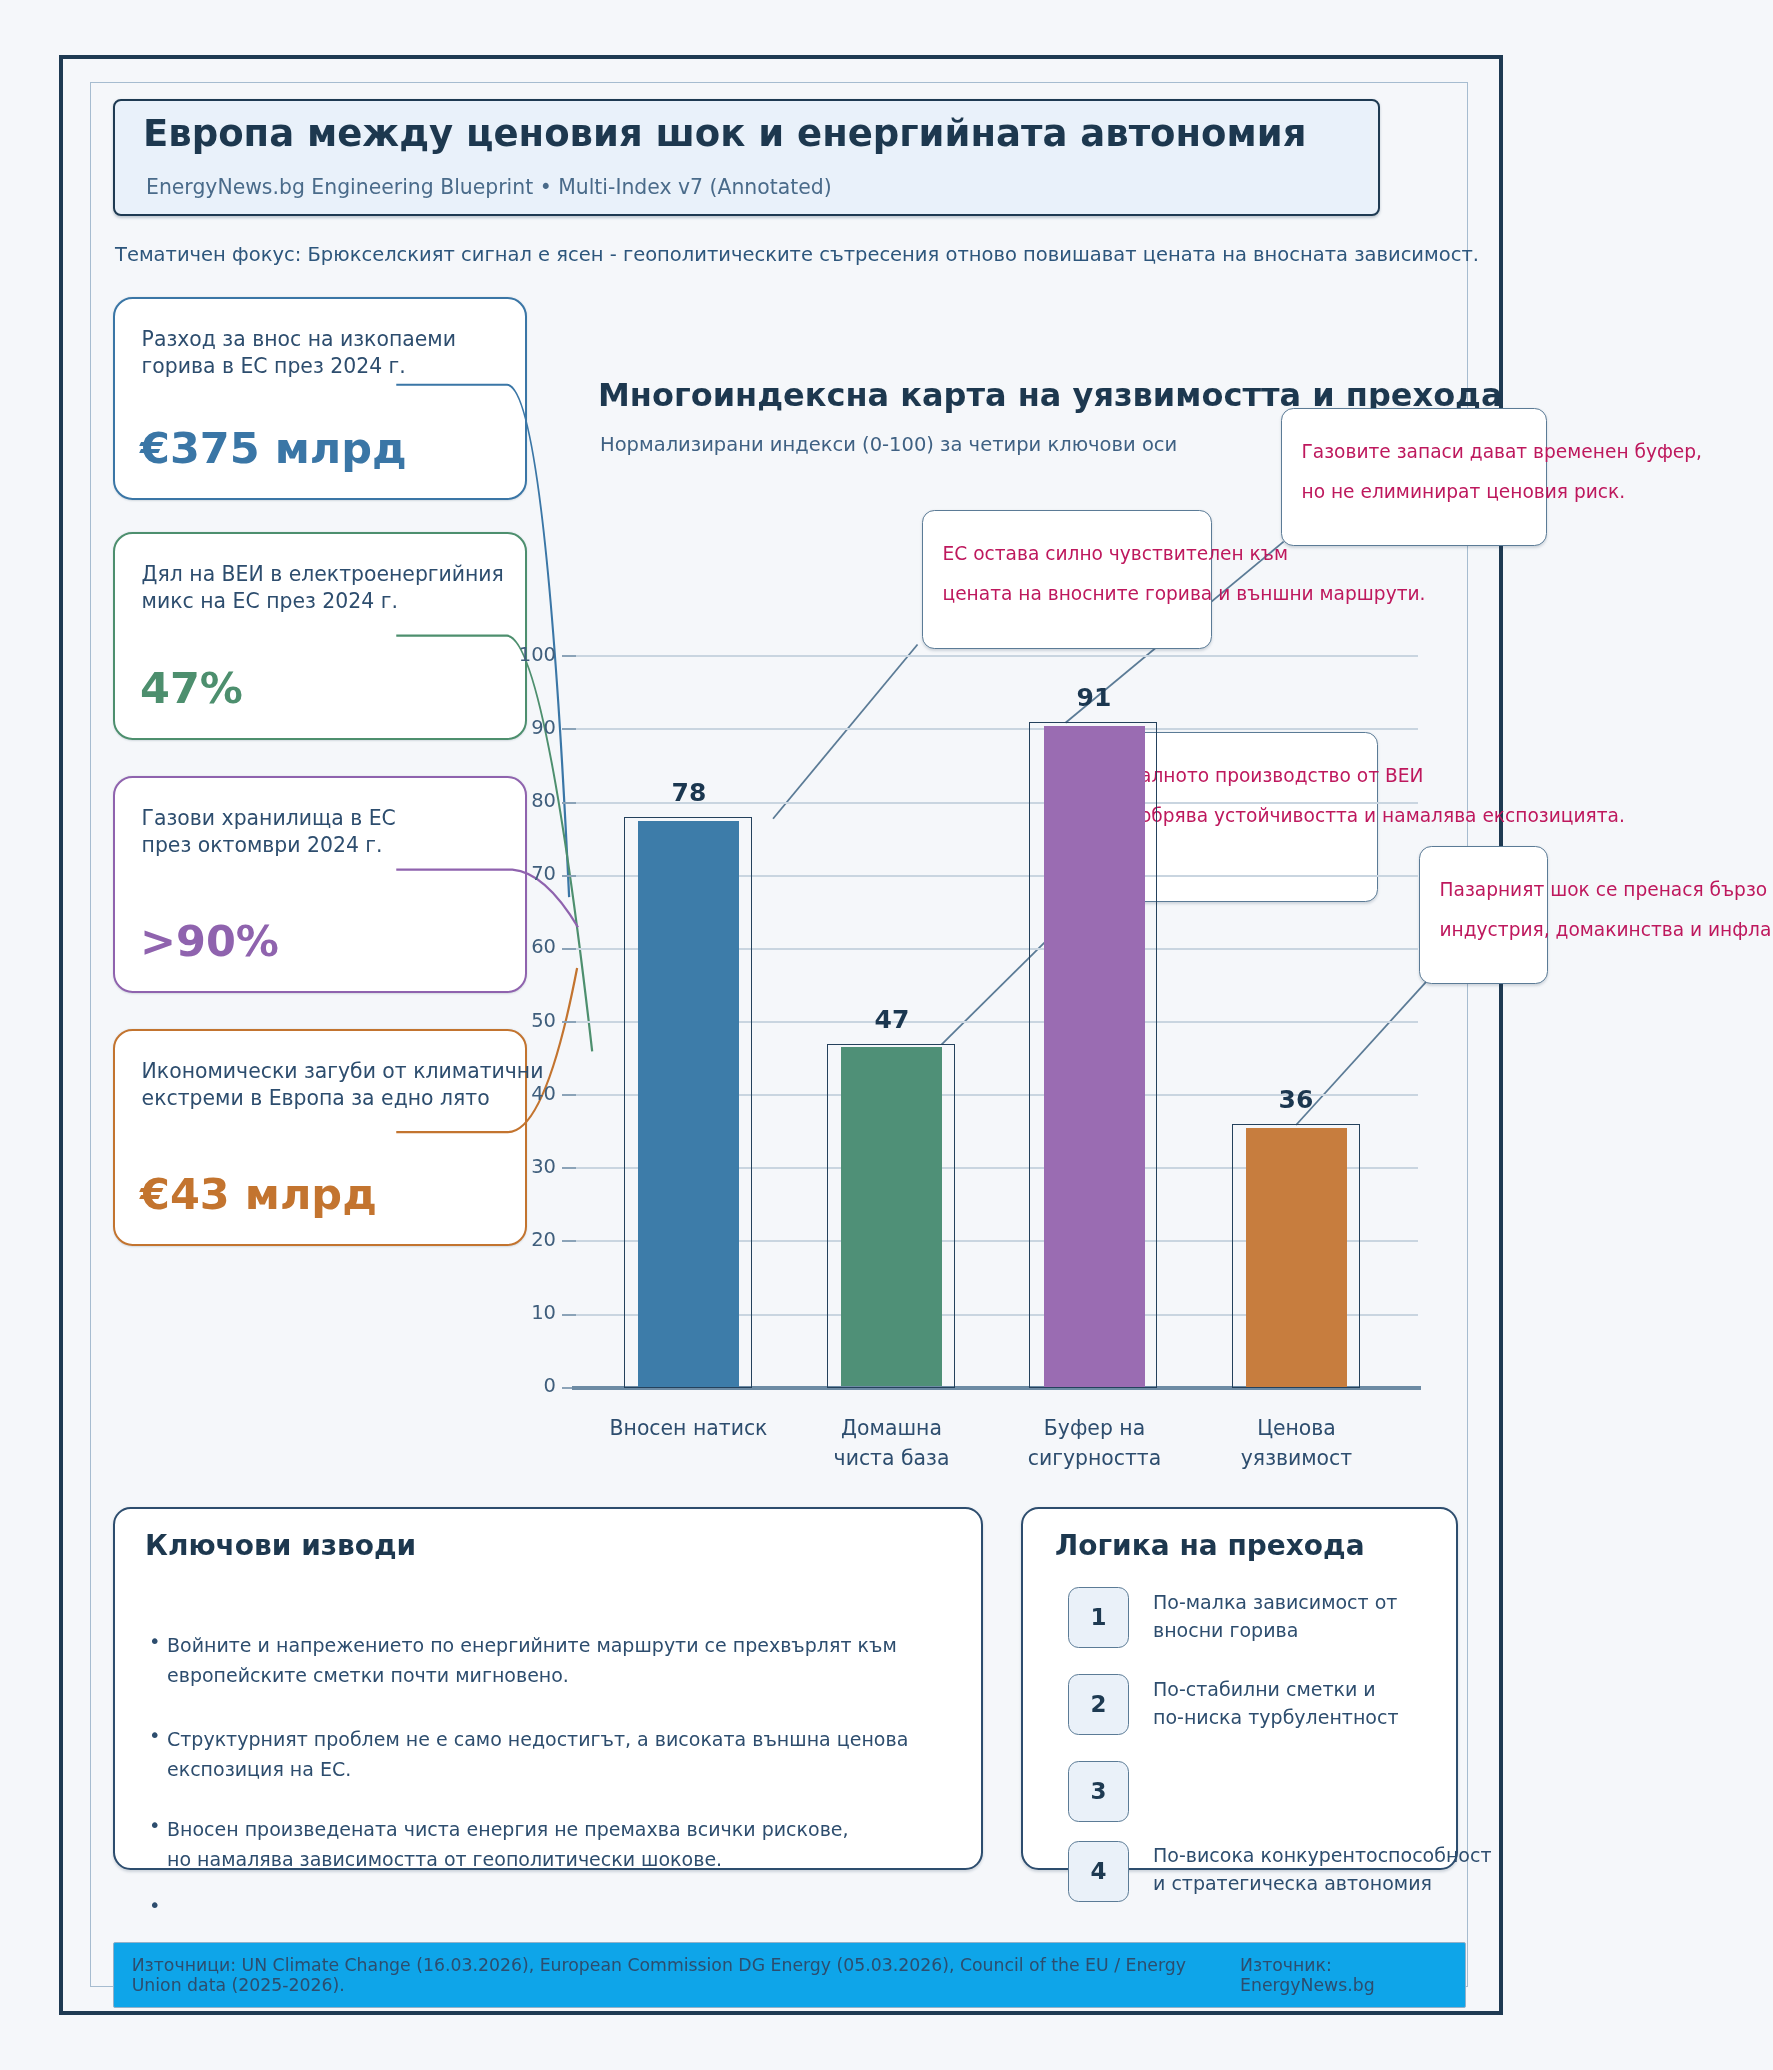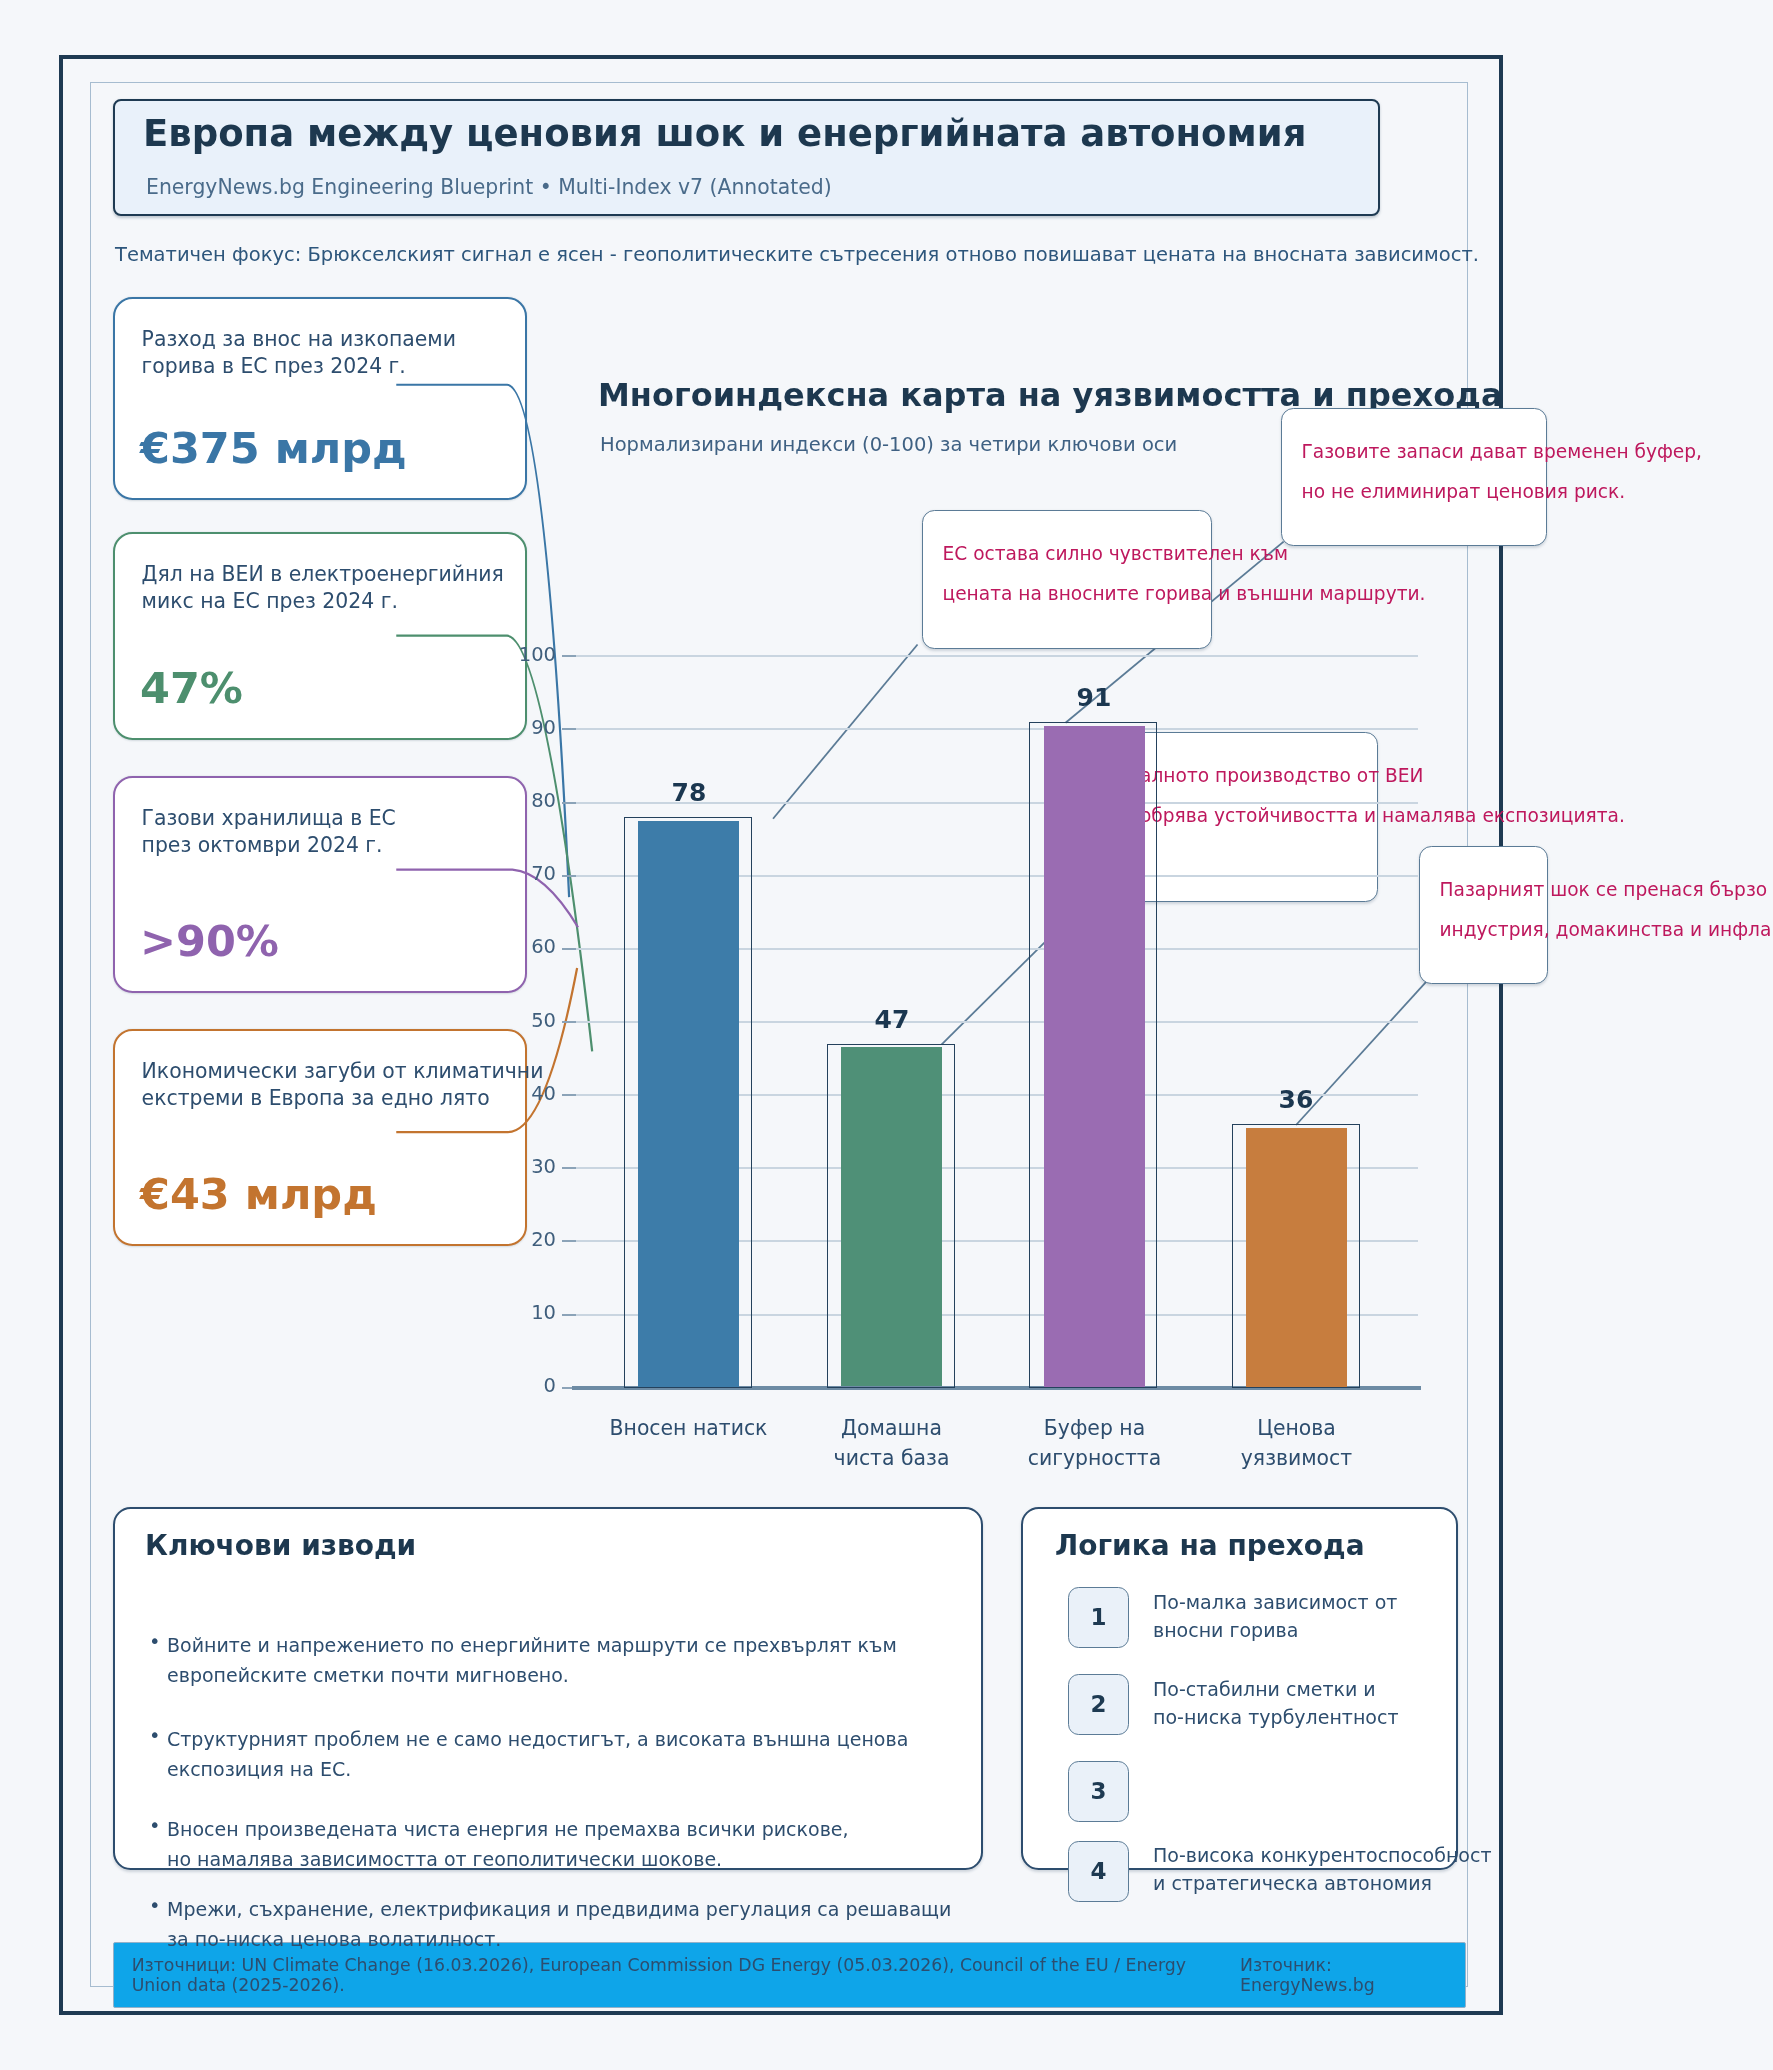--- a/index.html
+++ b/index.html
@@ -186,22 +186,20 @@
     <div class="abs bullet-dot" style="left: 149px; top: 1630px; position: absolute;">•</div>
     <div class="abs bullet-text" style="left: 167px; top: 1630px; position: absolute;">Войните и напрежението по енергийните маршрути се прехвърлят към
 европейските сметки почти мигновено.</div>
     <div class="abs bullet-dot" style="left: 149px; top: 1724px; position: absolute;">•</div>
     <div class="abs bullet-text" style="left: 167px; top: 1724px; position: absolute;">Структурният проблем не е само недостигът, а високата външна ценова
 експозиция на ЕС.</div>
     <div class="abs bullet-dot" style="left: 149px; top: 1814px; position: absolute;">•</div>
     <div class="abs bullet-text" style="left: 167px; top: 1814px; position: absolute;">Вносен произведената чиста енергия не премахва всички рискове,
 но намалява зависимостта от геополитически шокове.</div>
     <div class="abs bullet-dot" style="left: 149px; top: 1894px; position: absolute;">•</div>
-    <div class="abs bullet-text" style="left: 167px; top: 1894px; position: absolute;">Мрежи, съхранение, електрификация и предвидима регулация са решаващи
-за по-ниска ценова волатилност.</div>
     <div class="abs step-box" style="top: 1587px;">1</div>
     <div class="abs step-label" style="top: 1589px;">По-малка зависимост от
 вносни горива</div>
     <div class="abs step-box" style="top: 1674px;">2</div>
     <div class="abs step-label" style="top: 1676px;">По-стабилни сметки и
 по-ниска турбулентност</div>
     <div class="abs step-box" style="top: 1761px;">3</div>
     <div class="abs step-box" style="top: 1841px;">4</div>
     <div class="abs step-label" style="top: 1842px;">По-висока конкурентоспособност
 и стратегическа автономия</div>

